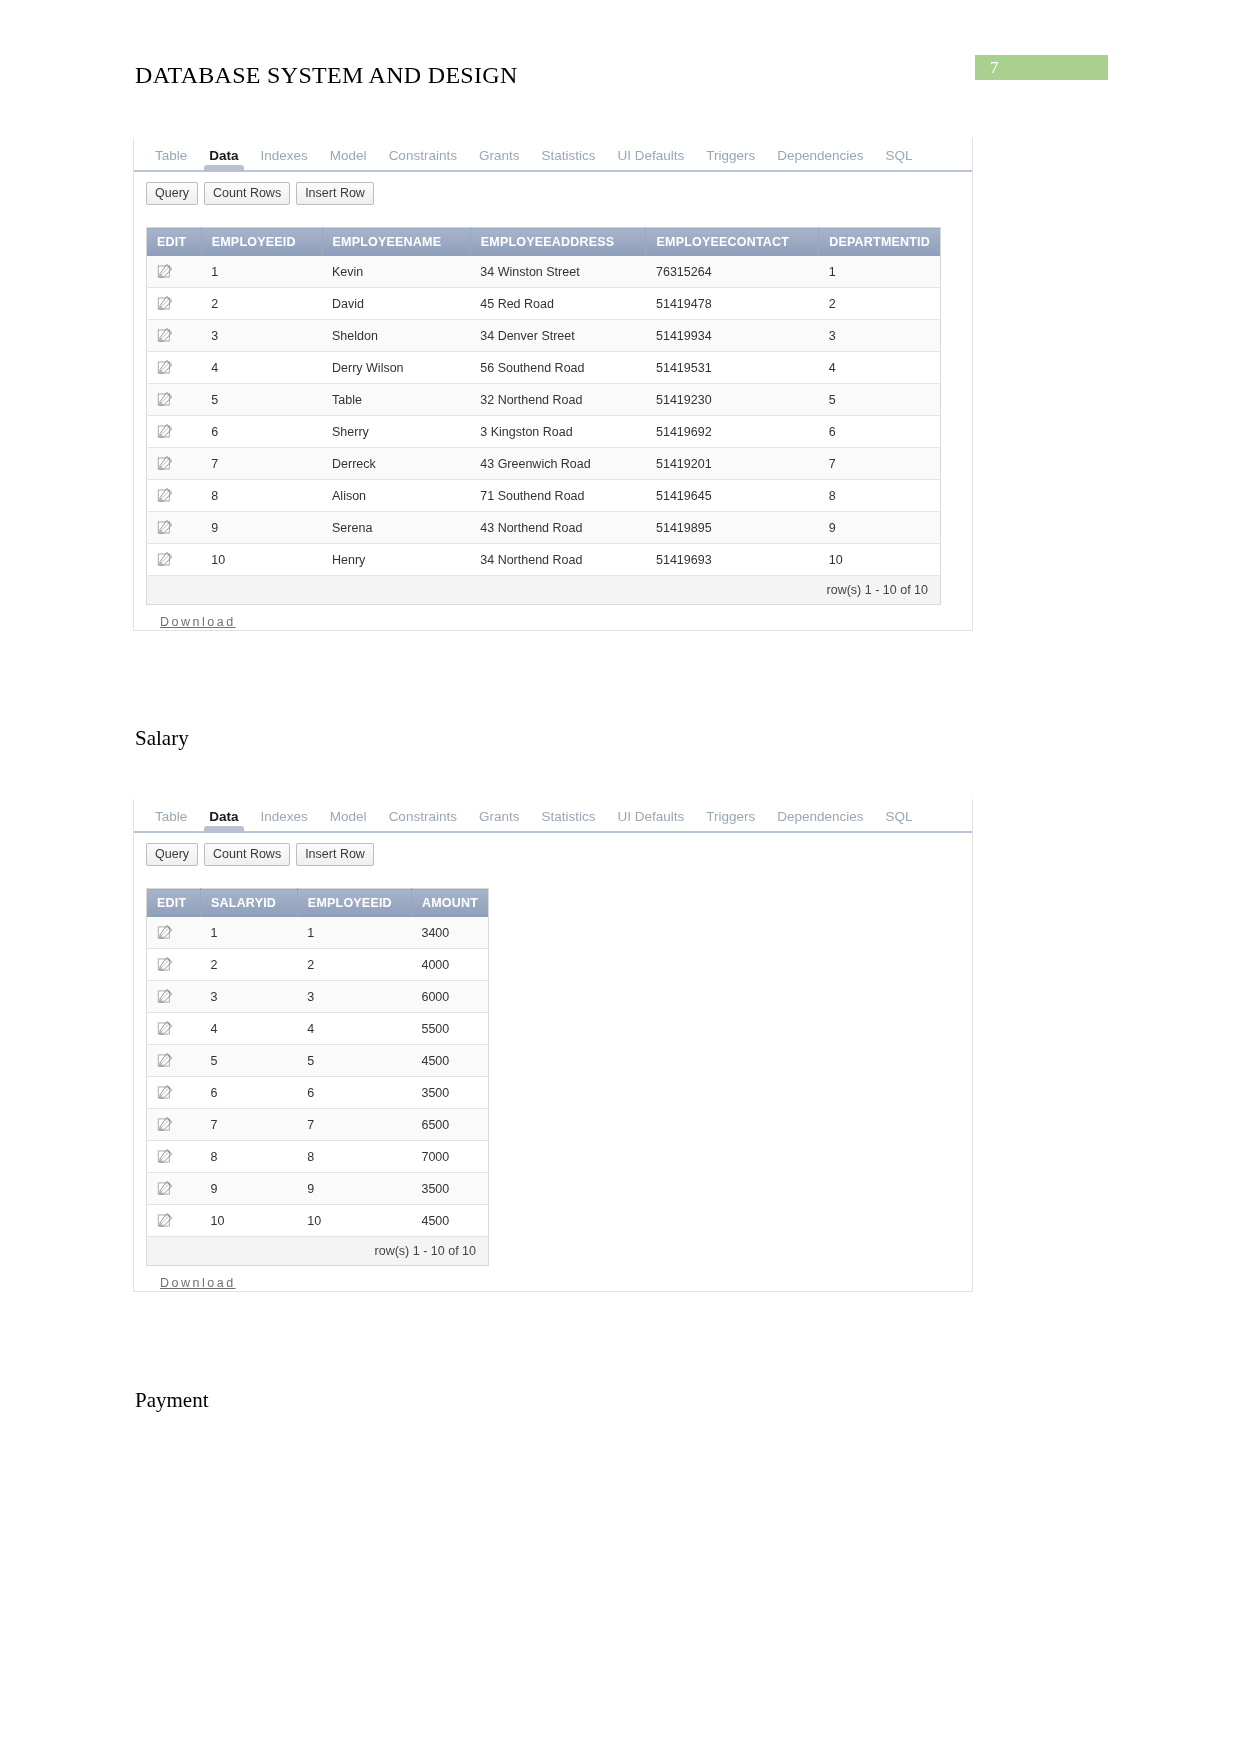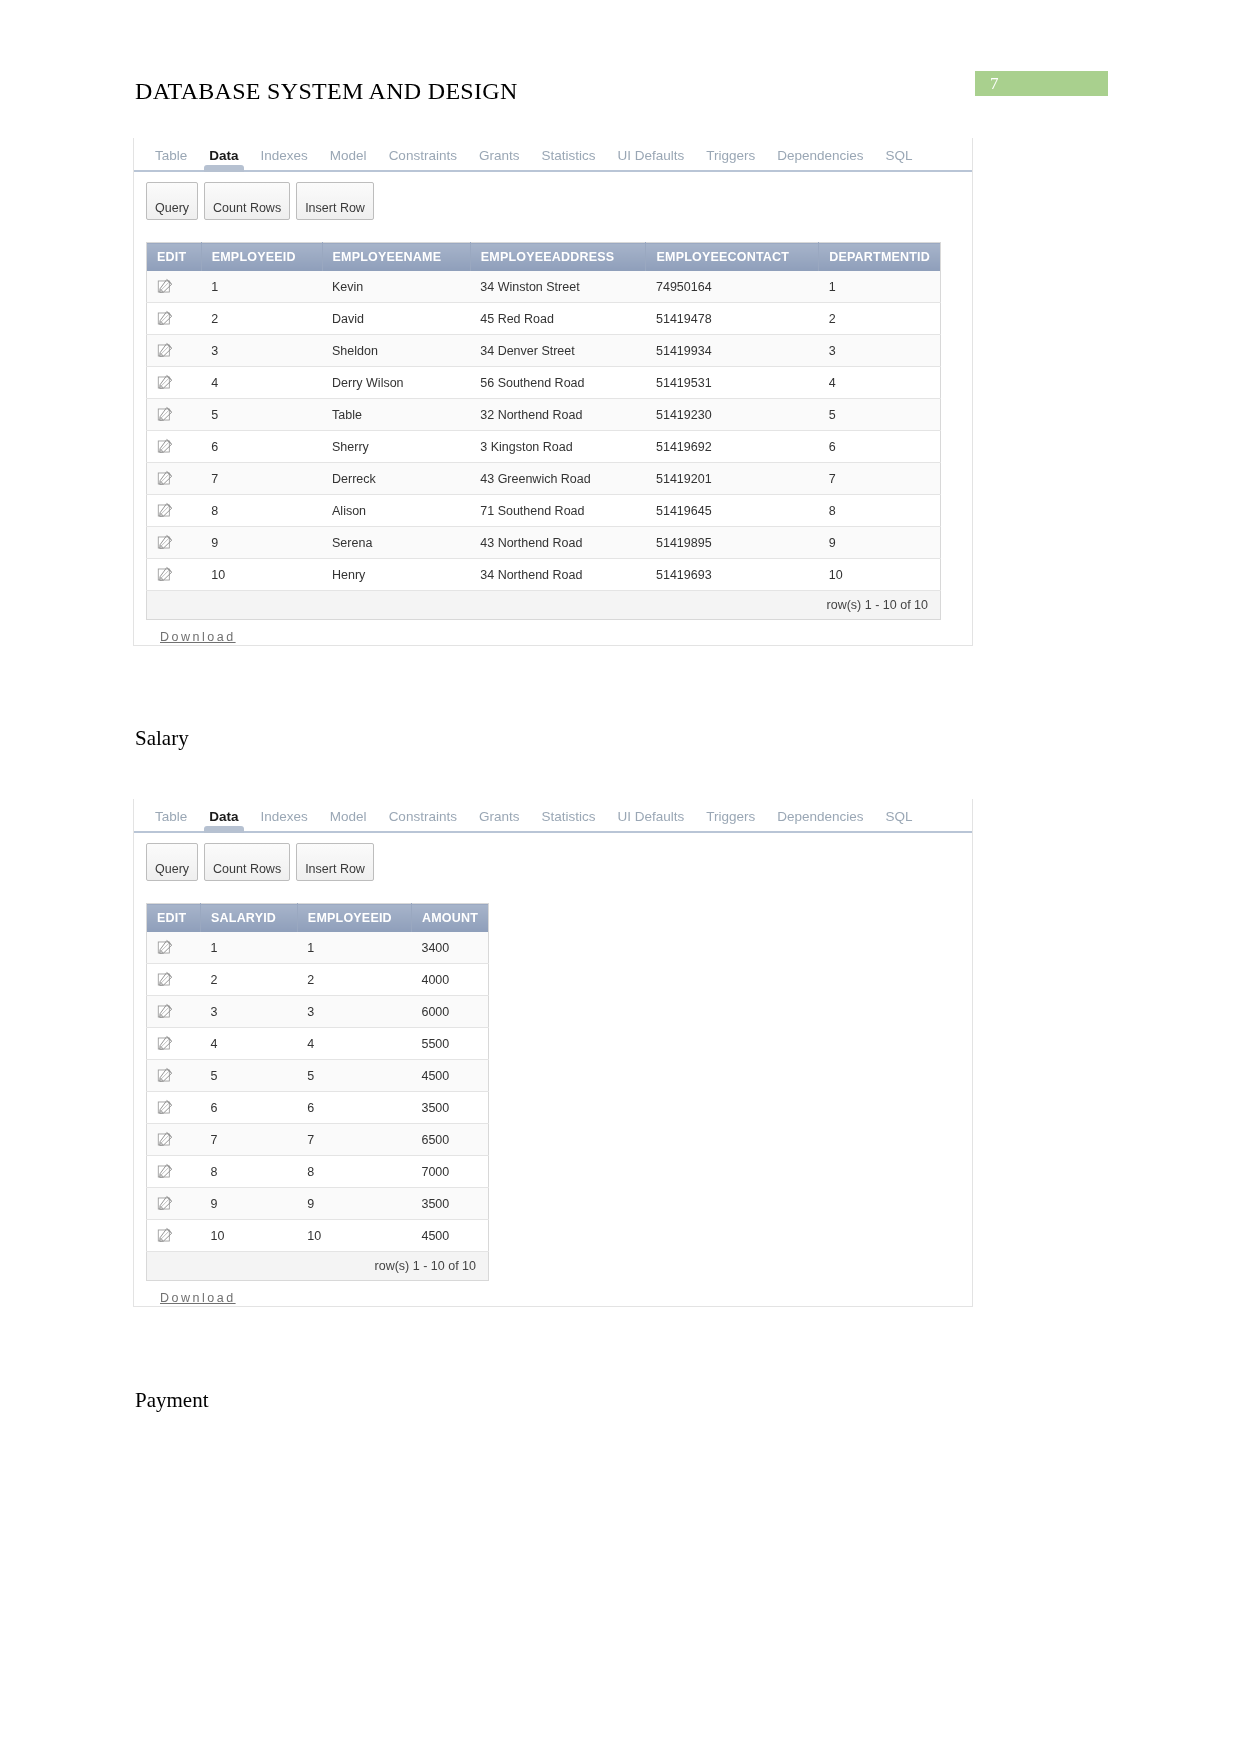--- a/index.html
+++ b/index.html
@@ -11,21 +11,21 @@
     width: 1241px;
     height: 1754px;
     position: relative;
     font-family: "Liberation Serif", serif;
     overflow: hidden;
   }
 
   
   .page-header {
     position: absolute;
-    top: 16px; left: 0; right: 0;
+    top: 0; left: 0; right: 0;
     height: 110px;
   }
   .doc-title {
     position: absolute;
     left: 135px;
     top: 62px;
     font-family: "Liberation Serif", serif;
     font-size: 24px;
     letter-spacing: 0.3px;
     color: #000;
@@ -114,21 +114,21 @@
     display: flex;
     gap: 6px;
   }
   .btn {
     font-family: "Liberation Sans", sans-serif;
     font-size: 12.5px;
     color: #3a3a3a;
     background: linear-gradient(#fbfbfb, #efefef);
     border: 1px solid #bdbdbd;
     border-radius: 2px;
-    padding: 18px 8px 4px 8px;
+    padding: 3px 8px 4px 8px;
     line-height: 14px;
     white-space: nowrap;
   }
 
   
   .report-wrap {
     padding: 22px 0 0 12px;
   }
   table.report {
     border-collapse: collapse;
@@ -242,21 +242,21 @@
               <td class="edit-cell"><span><svg class="pencil-icon" viewBox="0 0 20 20" xmlns="http://www.w3.org/2000/svg">
                     <rect x="1.5" y="3.5" width="13" height="13" fill="#ffffff" stroke="#9a9a9a" stroke-width="1"></rect>
                     <path d="M3.5 15.5 L15.5 3.5" stroke="#b5b5b5" stroke-width="1"></path>
                     <path d="M11.5 1.8 L17.4 7.2 L7.6 16.6 L3.2 16.9 L3.6 12.6 Z" fill="none" stroke="#8d8d8d" stroke-width="1.1"></path>
                     <path d="M12.2 2.6 L16.6 6.6" stroke="#8d8d8d" stroke-width="1.1"></path>
                     <path d="M4.0 13.2 L7.1 16.0" stroke="#8d8d8d" stroke-width="1"></path>
                   </svg></span></td>
               <td class="num">1</td>
               <td>Kevin</td>
               <td>34 Winston Street</td>
-              <td>74950164</td>
+              <td>76315264</td>
               <td class="num">1</td>
             </tr>
             <tr>
               <td class="edit-cell"><span><svg class="pencil-icon" viewBox="0 0 20 20" xmlns="http://www.w3.org/2000/svg">
                     <rect x="1.5" y="3.5" width="13" height="13" fill="#ffffff" stroke="#9a9a9a" stroke-width="1"></rect>
                     <path d="M3.5 15.5 L15.5 3.5" stroke="#b5b5b5" stroke-width="1"></path>
                     <path d="M11.5 1.8 L17.4 7.2 L7.6 16.6 L3.2 16.9 L3.6 12.6 Z" fill="none" stroke="#8d8d8d" stroke-width="1.1"></path>
                     <path d="M12.2 2.6 L16.6 6.6" stroke="#8d8d8d" stroke-width="1.1"></path>
                     <path d="M4.0 13.2 L7.1 16.0" stroke="#8d8d8d" stroke-width="1"></path>
                   </svg></span></td>

